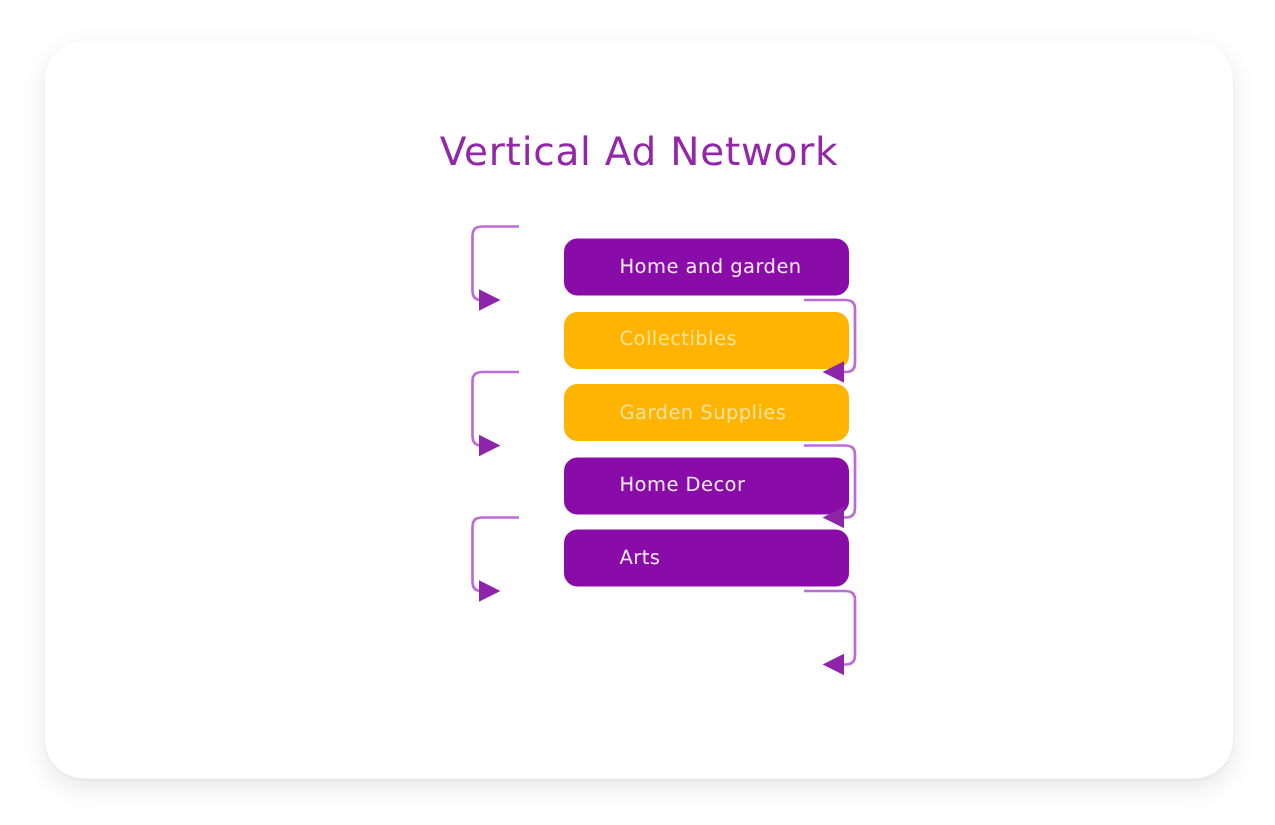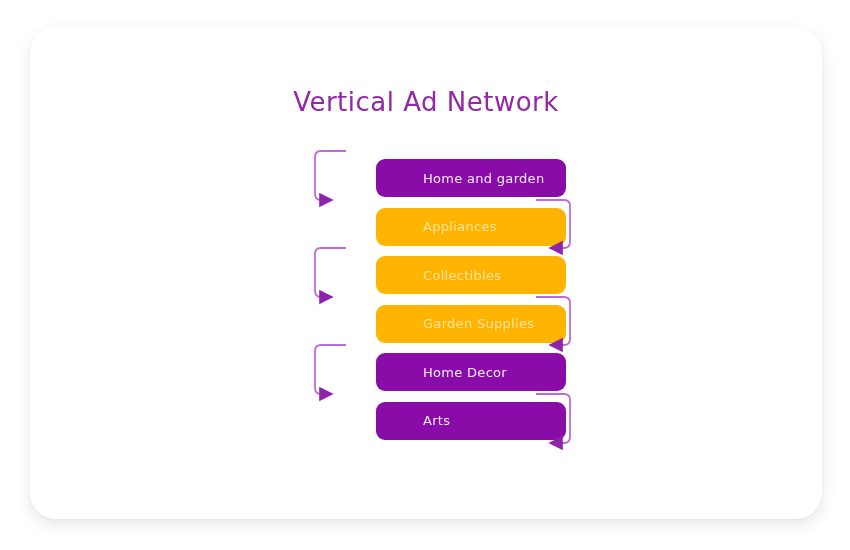--- a/index.html
+++ b/index.html
@@ -23,42 +23,39 @@
     position:absolute;left:0;top:60px;width:100%;
     text-align:center;font-size:26px;font-weight:500;
     letter-spacing:0.5px;color:var(--title);
   }
   .nodes{
     position:absolute;left:346px;top:132px;
     display:flex;flex-direction:column;gap:10.6px;
   }
   .node{
     width:190px;height:38px;border-radius:9px;
-    display:flex;align-items:center;padding-left:47px;
+    display:flex;align-items:center;padding-left:37px;
     font-size:13px;letter-spacing:0.3px;
   }
   .node[data-color="purple"]{background:var(--purple);color:rgba(255,255,255,0.92);}
   .node[data-color="yellow"]{background:var(--yellow);color:rgba(255,255,255,0.62);}
   svg.connectors{position:absolute;left:0;top:0;pointer-events:none;}
   svg.connectors path.connector{fill:none;stroke:var(--line);stroke-width:1.8;}
 </style>
 </head>
 <body>
 
 <div class="stage">
   <div class="card">
 
     <h1 class="title">Vertical Ad Network</h1>
 
     <div class="nodes">
       <div class="node" data-color="purple">
         <span>Home and garden</span>
-      </div>
-      <div class="node" data-color="yellow">
-        <span>Appliances</span>
       </div>
       <div class="node" data-color="yellow">
         <span>Collectibles</span>
       </div>
       <div class="node" data-color="yellow">
         <span>Garden Supplies</span>
       </div>
       <div class="node" data-color="purple">
         <span>Home Decor</span>
       </div>

